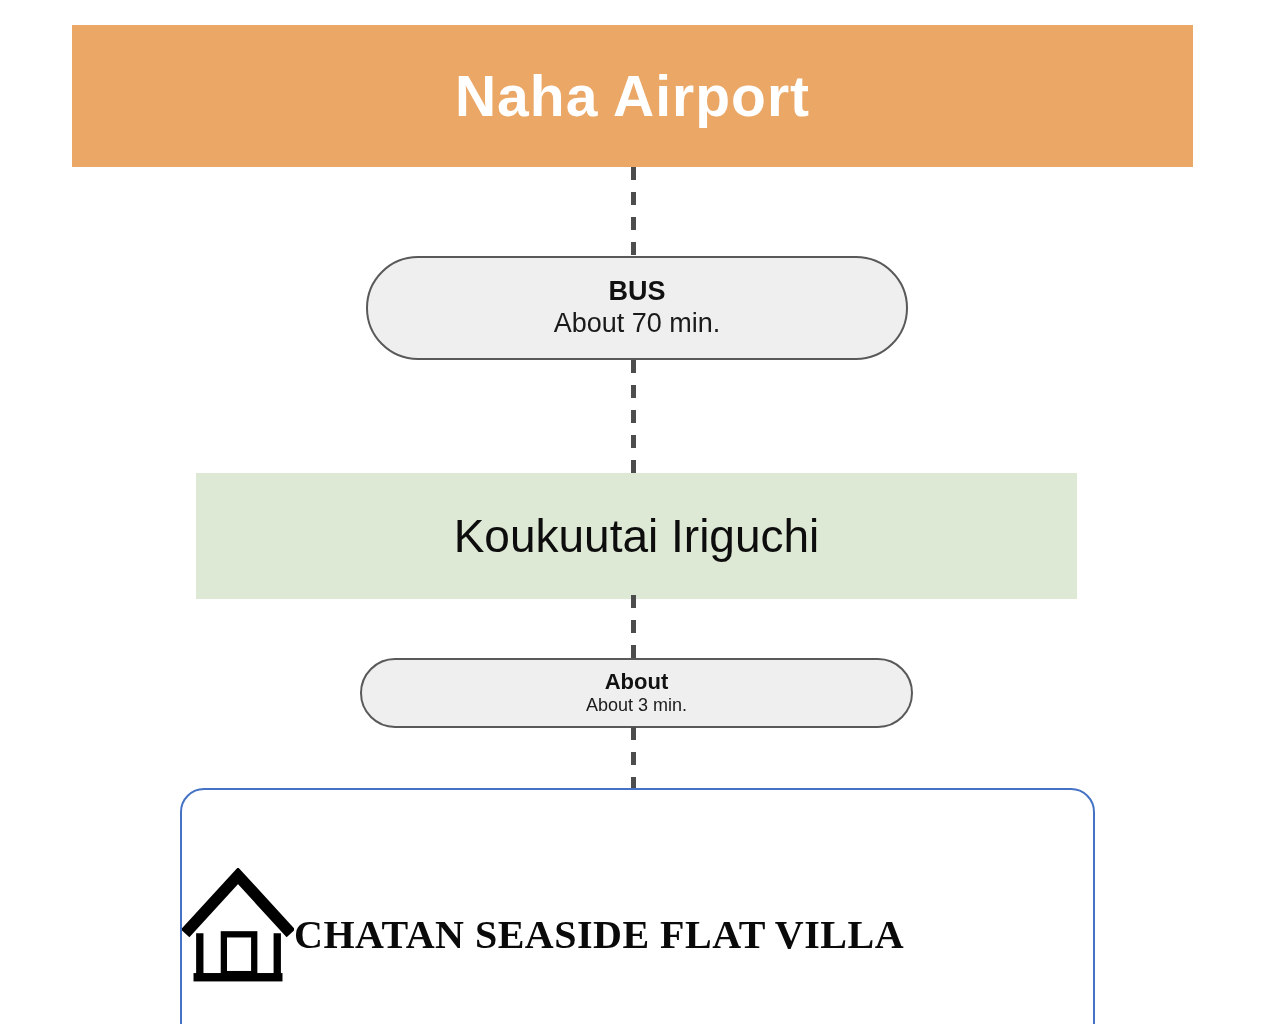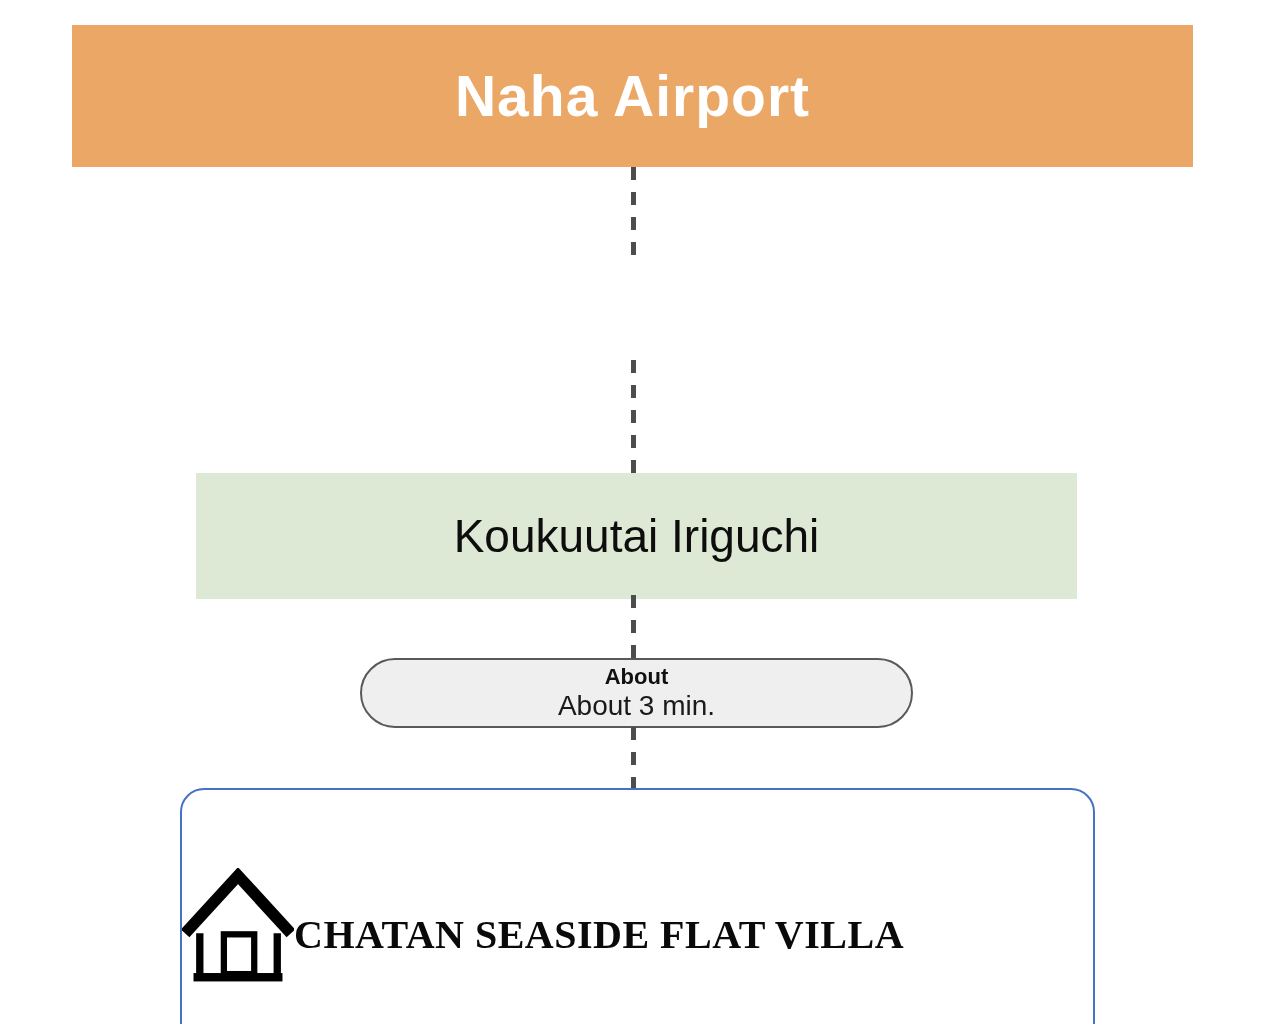--- a/index.html
+++ b/index.html
@@ -56,21 +56,21 @@
     align-items: center; justify-content: center;
     line-height: 1.18;
   }
   .pill-bus { left: 366px; top: 256px; width: 542px; height: 104px; }
   .pill-walk { left: 360px; top: 658px; width: 553px; height: 70px; }
   .pill .mode { font-weight: bold; color: #111; }
   .pill .duration { color: #1a1a1a; }
   .pill-bus .mode { font-size: 27px; }
   .pill-bus .duration { font-size: 27px; }
   .pill-walk .mode { font-size: 22px; }
-  .pill-walk .duration { font-size: 28px; }
+  .pill-walk .duration { font-size: 18px; }
 
   
   .waypoint-band {
     position: absolute;
     left: 196px; top: 473px;
     width: 881px; height: 126px;
     background: var(--waypoint_bg, #DDE8D5);
     display: flex; align-items: center; justify-content: center;
   }
   .waypoint-band .label {
@@ -105,20 +105,24 @@
 <body>
 
 <div class="canvas">
 
   <div class="origin-banner">
     <span class="title">Naha Airport</span>
   </div>
 
   <div class="dash dash-1"></div>
 
+  <div class="pill pill-bus">
+    <span class="mode">BUS</span>
+    <span class="duration">About 70 min.</span>
+  </div>
 
   <div class="dash dash-2"></div>
 
   <div class="waypoint-band">
     <span class="label">Koukuutai Iriguchi</span>
   </div>
 
   <div class="dash dash-3"></div>
 
   <div class="pill pill-walk">

